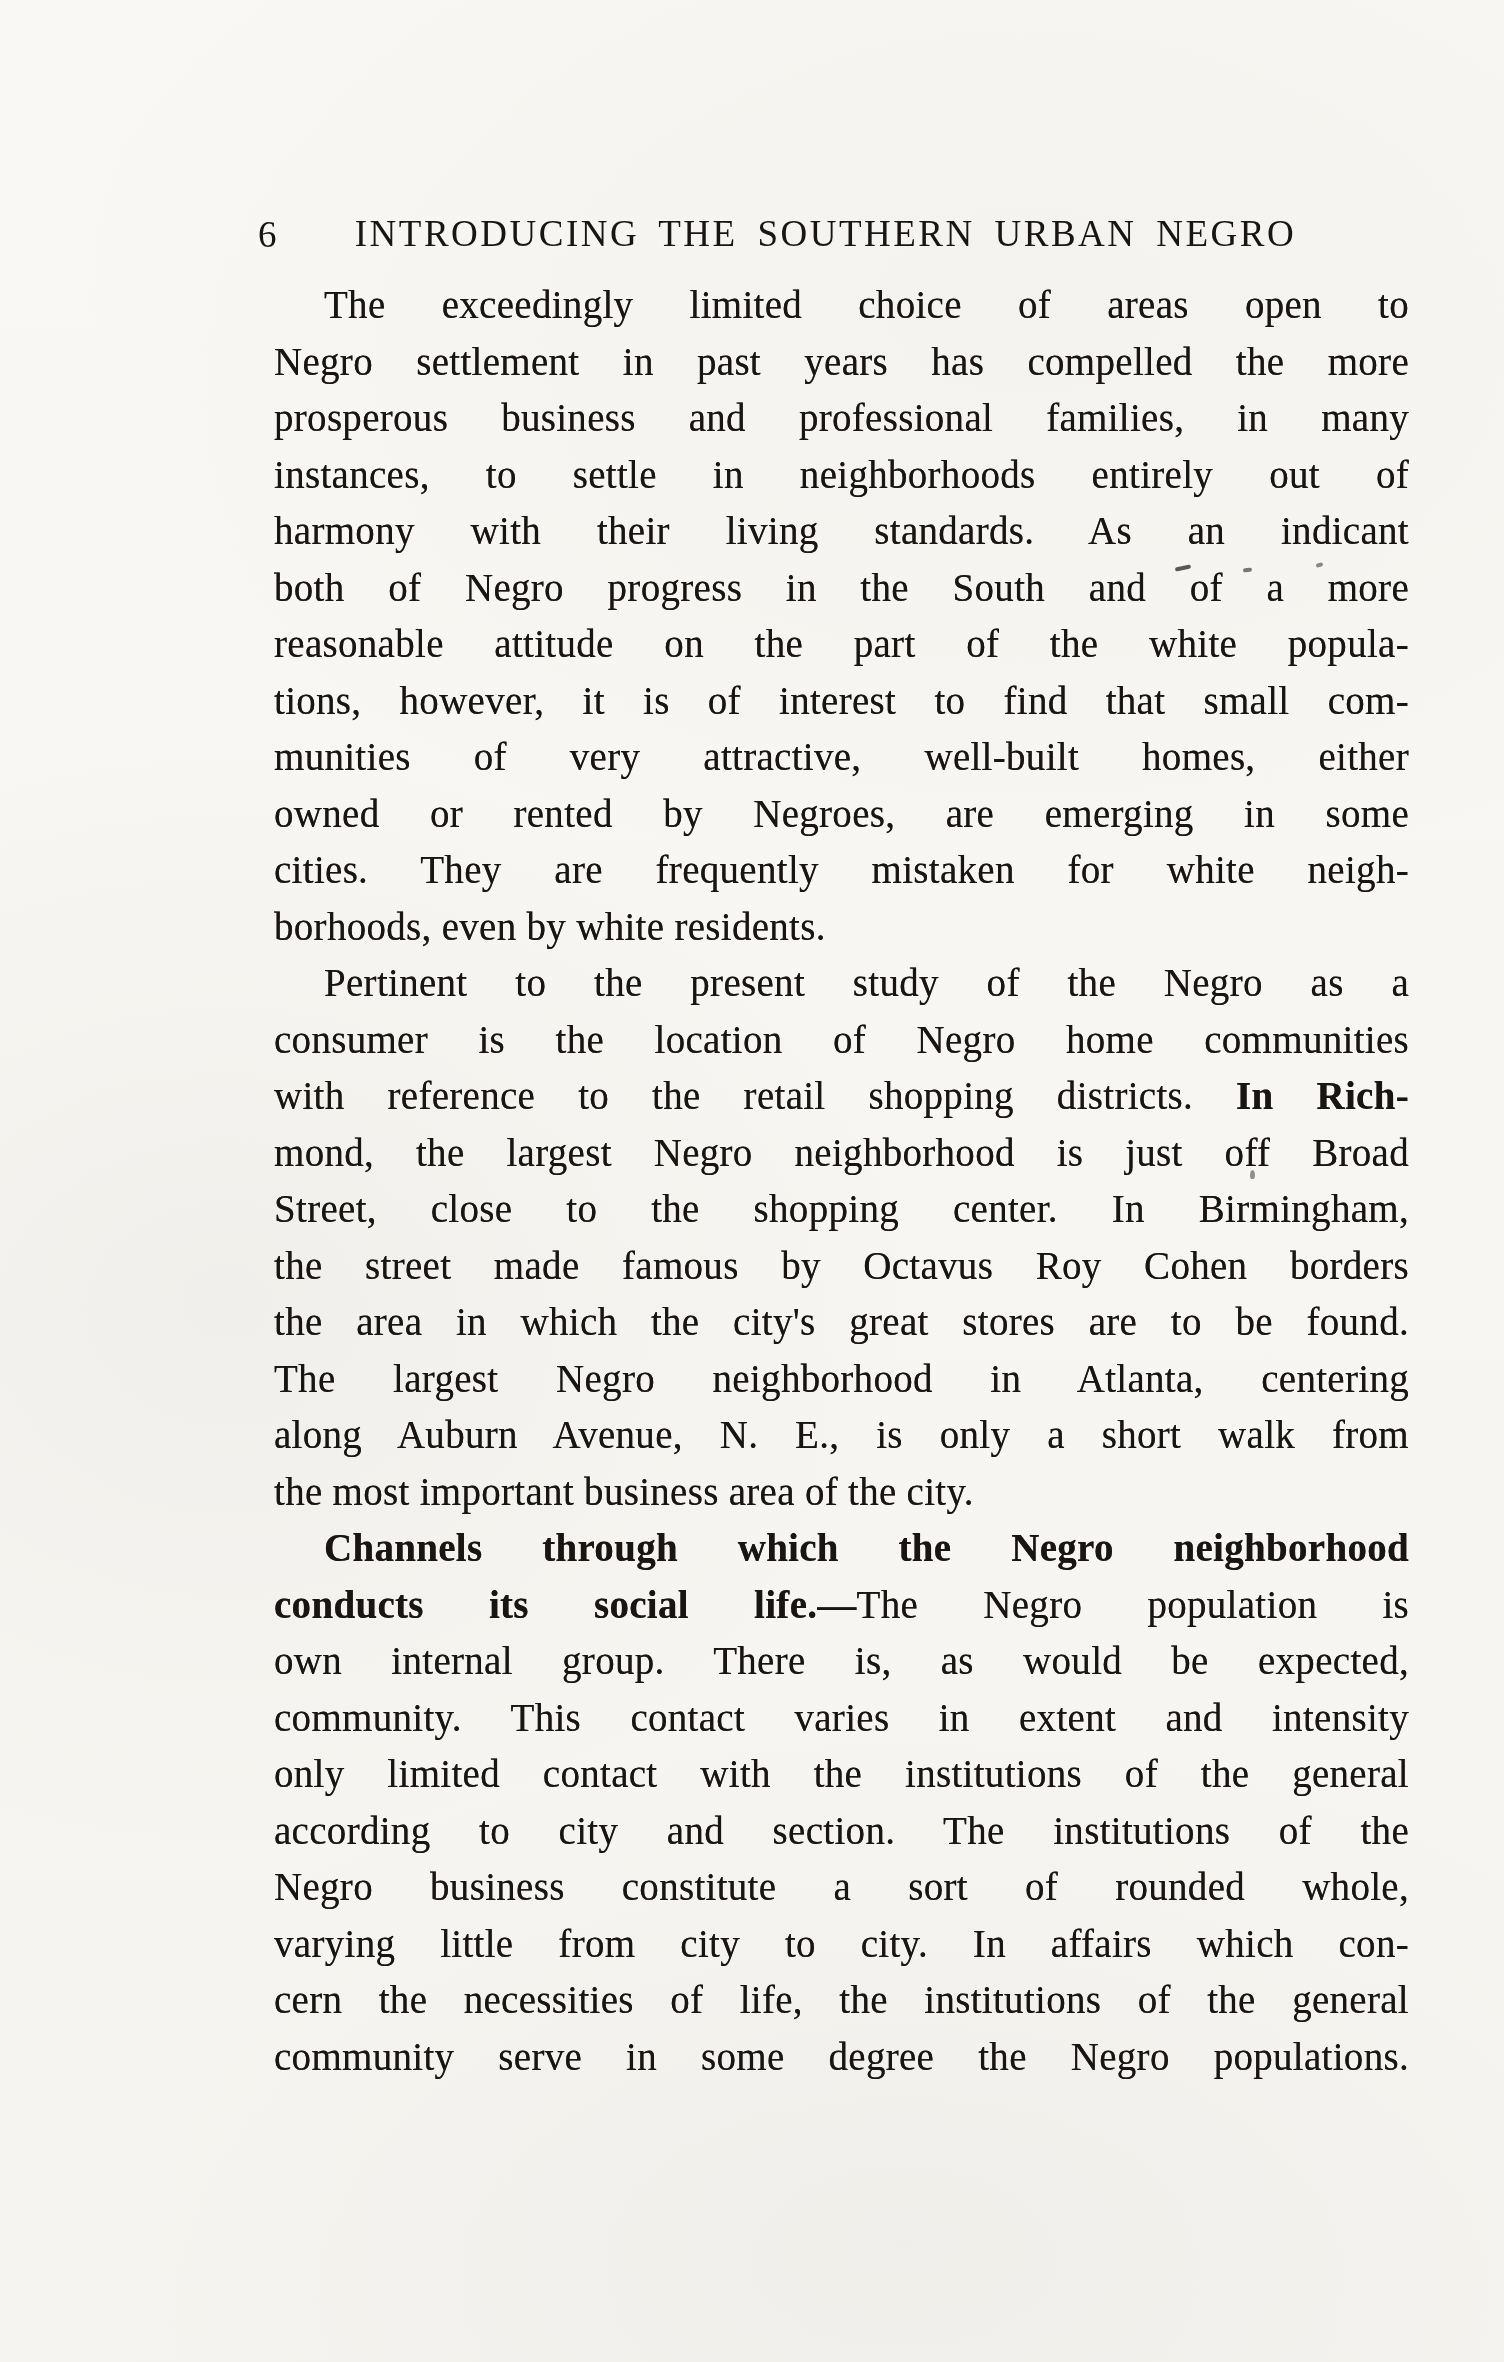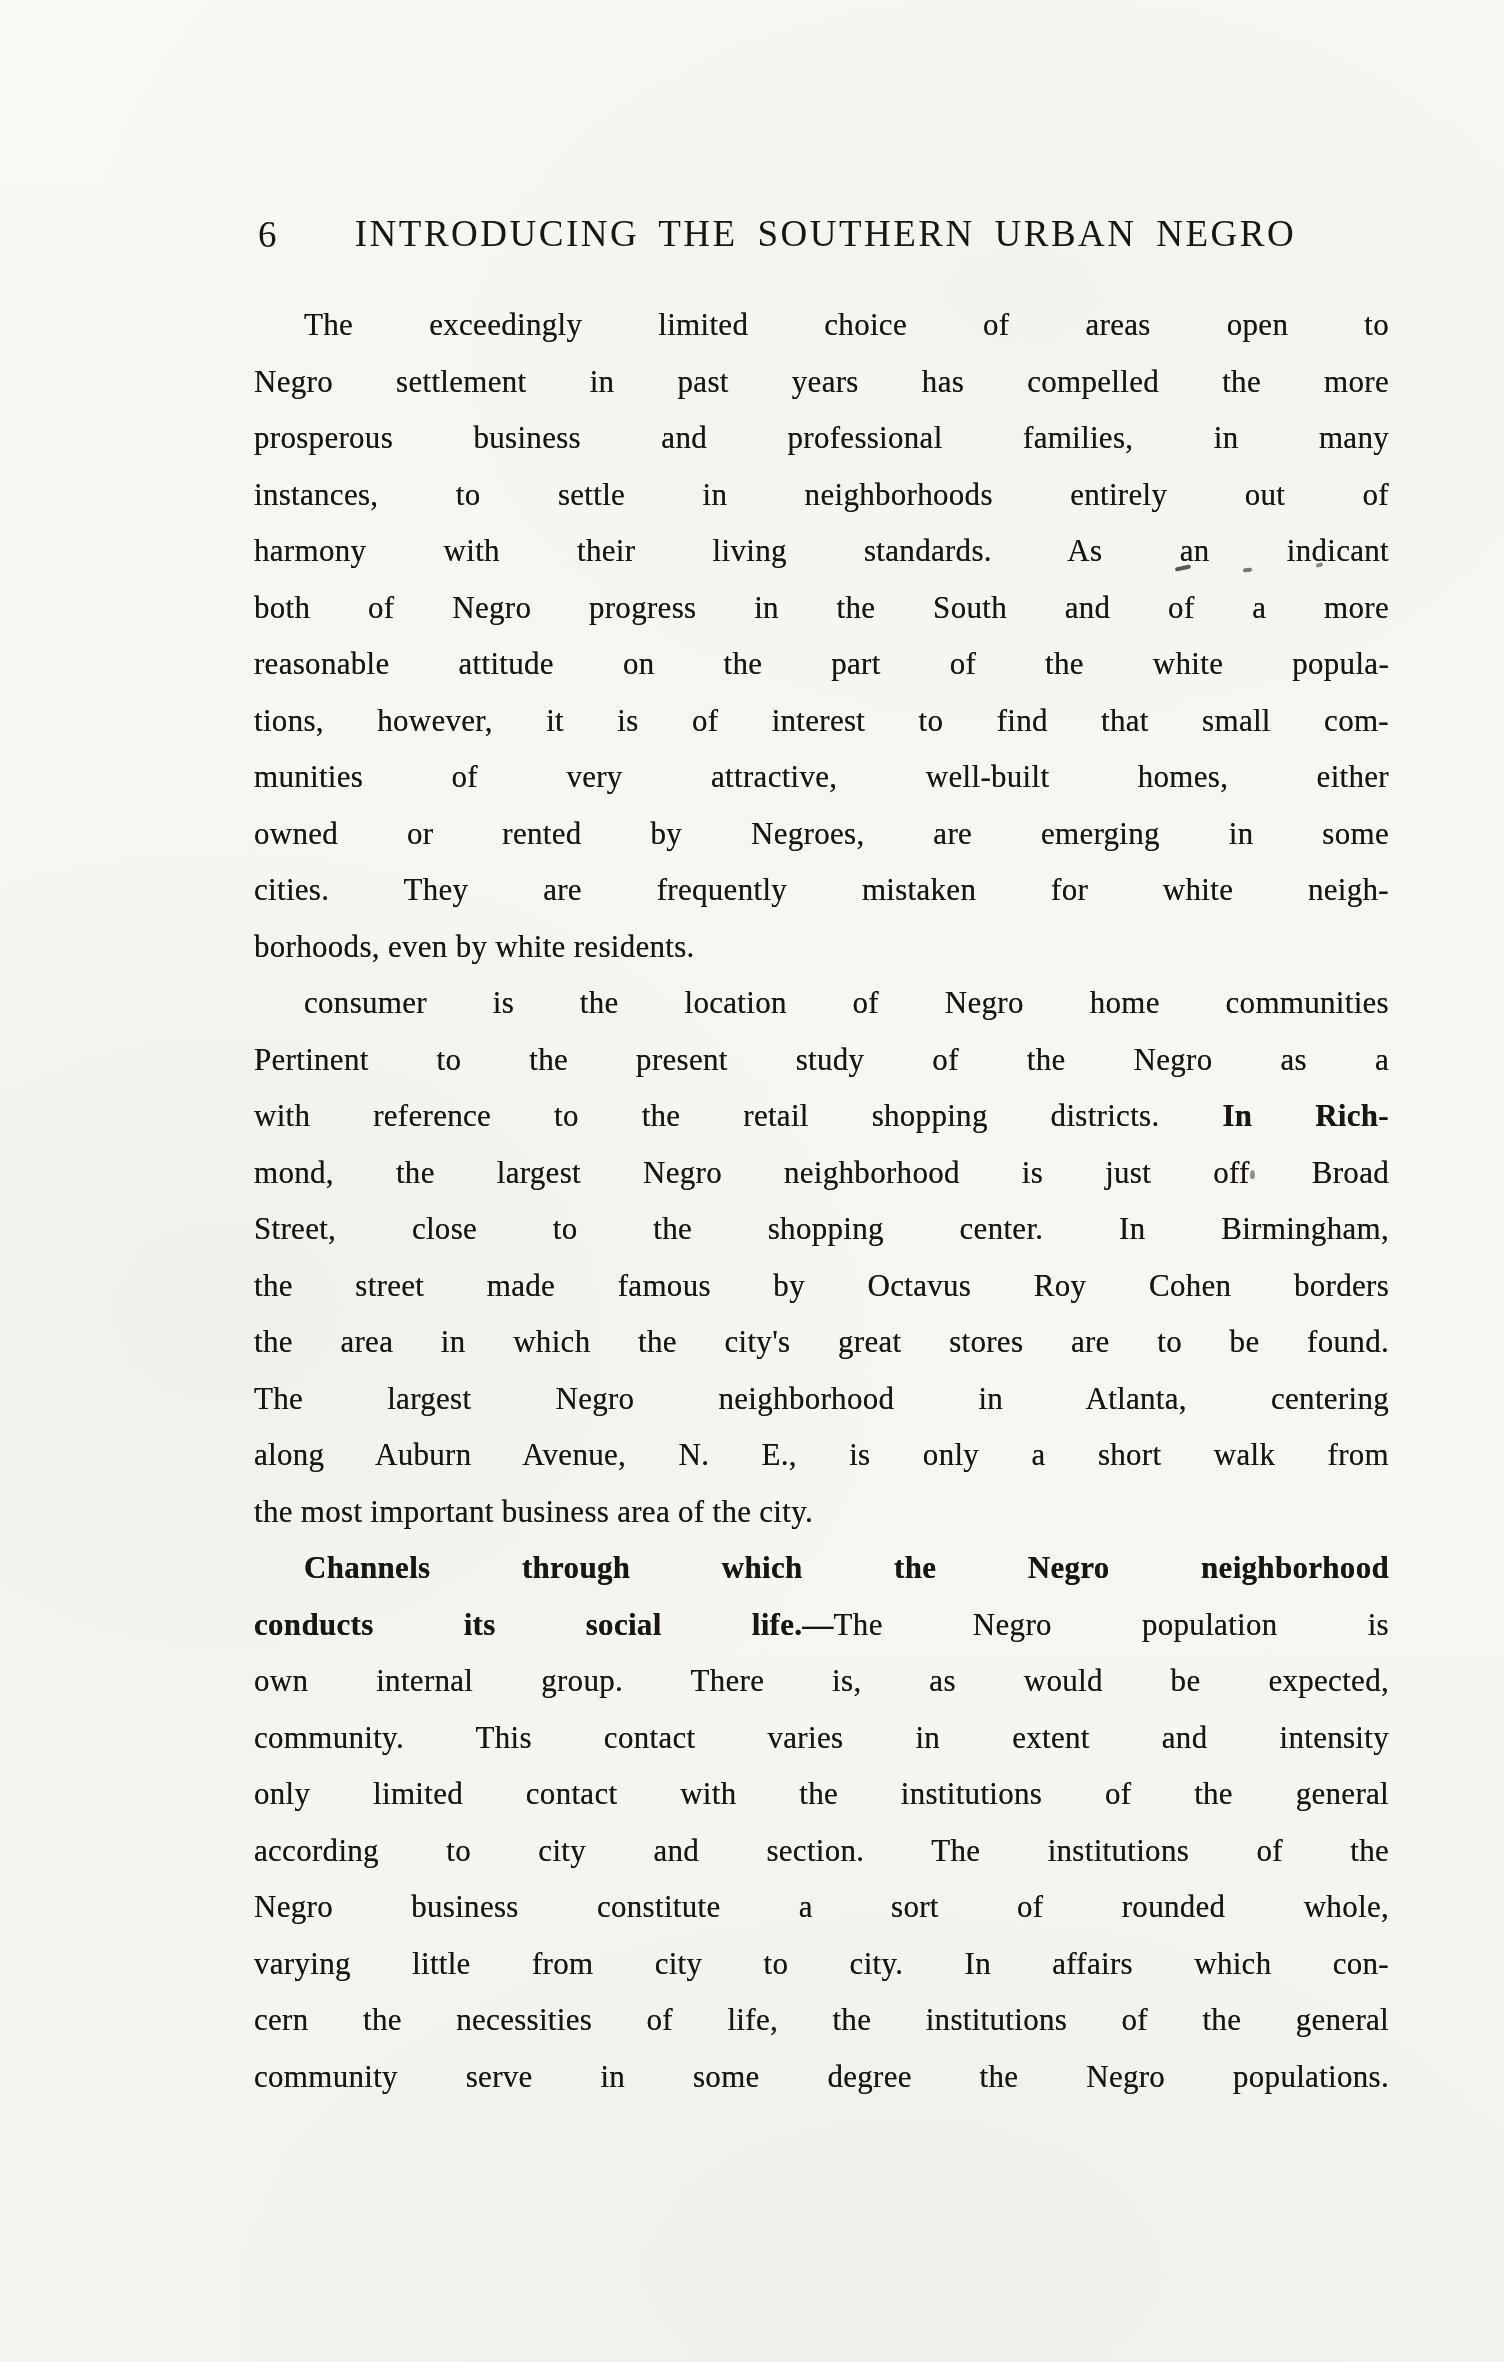--- a/index.html
+++ b/index.html
@@ -24,26 +24,25 @@
     top: 212px; left: 258px; width: 1135px;
     font-size: 37px;
     letter-spacing: 2.5px;
     word-spacing: 8px;
     white-space: nowrap;
   }
   .pagenum { position: absolute; left: 0; top: 1px; letter-spacing: 0; }
   .running-title { display: block; text-align: center; }
   .text-block {
     position: absolute;
-    top: 277px; left: 254px; width: 1135px;
-    font-size: 31px;
+    top: 277px; left: 274px; width: 1135px;
+    font-size: 39px;
     line-height: 56.5px;
     letter-spacing: 0.3px;
     text-shadow: 0 0 0.6px rgba(24,20,16,0.75);
-    margin-top: 20px;
   }
   .line {
     text-align: justify;
     text-align-last: justify;
     text-justify: inter-word;
   }
   .para .line:first-child { text-indent: 50px; }
   .para.ends .line:last-child { text-align-last: left; }
   .b { font-weight: bold; }
   .speck {
@@ -75,22 +74,22 @@
         <div class="line">harmony with their living standards. As an indicant</div>
         <div class="line">both of Negro progress in the South and of a more</div>
         <div class="line">reasonable attitude on the part of the white popula-</div>
         <div class="line">tions, however, it is of interest to find that small com-</div>
         <div class="line">munities of very attractive, well-built homes, either</div>
         <div class="line">owned or rented by Negroes, are emerging in some</div>
         <div class="line">cities. They are frequently mistaken for white neigh-</div>
         <div class="line">borhoods, even by white residents.</div>
       </div>
     <div class="para ends">
+        <div class="line">Pertinent to the present study of the Negro as a</div>
         <div class="line">consumer is the location of Negro home communities</div>
-        <div class="line">Pertinent to the present study of the Negro as a</div>
         <div class="line"><span>with reference to the retail shopping districts. </span><span class="b">In Rich-</span></div>
         <div class="line">mond, the largest Negro neighborhood is just off Broad</div>
         <div class="line">Street, close to the shopping center. In Birmingham,</div>
         <div class="line">the street made famous by Octavus Roy Cohen borders</div>
         <div class="line">the area in which the city's great stores are to be found.</div>
         <div class="line">The largest Negro neighborhood in Atlanta, centering</div>
         <div class="line">along Auburn Avenue, N. E., is only a short walk from</div>
         <div class="line">the most important business area of the city.</div>
       </div>
     <div class="para">

